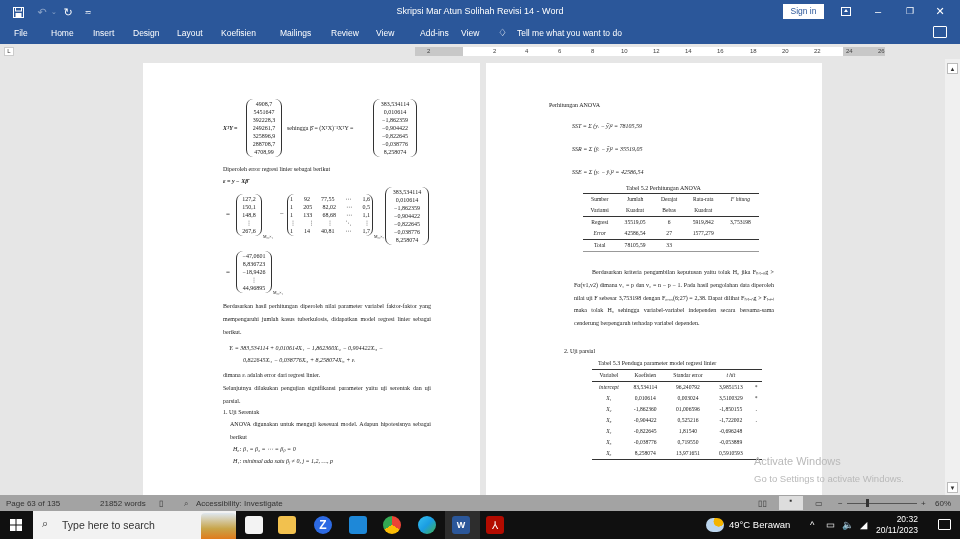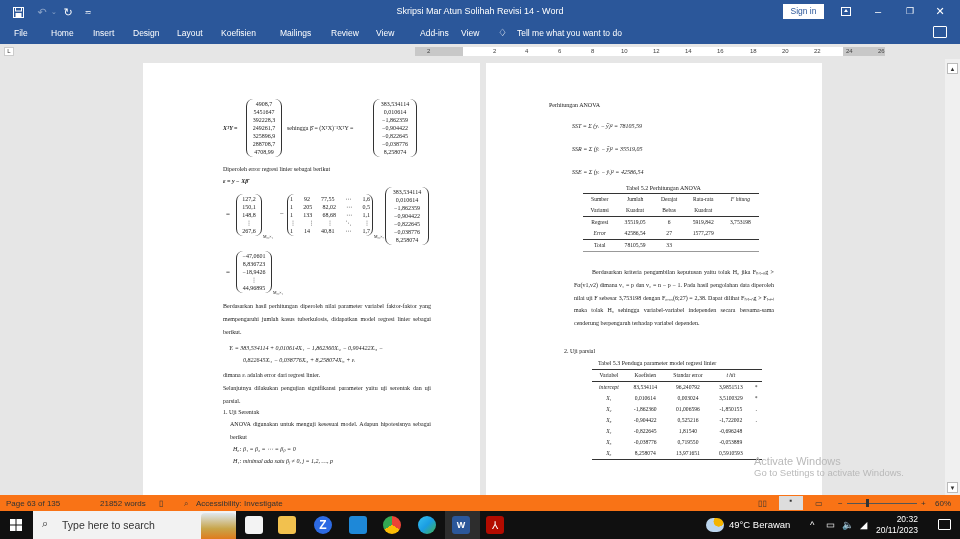--- a/index.html
+++ b/index.html
@@ -18,38 +18,38 @@
 .tabsel{position:absolute;left:4px;top:47px;width:10px;height:9px;background:#fff;border:1px solid #ccc;font-size:6px;line-height:7px;text-align:center;color:#333}
 .ruler{position:absolute;left:415px;top:47px;width:470px;height:9px;background:#fff;font-size:6px;color:#444;line-height:9px;overflow:hidden;white-space:nowrap}
 .ruler .grey{position:absolute;top:0;height:9px;background:#c8c8c8}
 .ruler span.n{position:absolute;top:0}
 .workspace{position:absolute;left:0;top:59px;width:945px;height:436px;background:#e6e6e6}
 .page{position:absolute;top:63px;height:432px;background:#fff;font-family:"Liberation Serif",serif;color:#222;overflow:hidden}
 .p1{left:143px;width:337px}
 .p2{left:486px;width:336px}
 .vscroll{position:absolute;left:945px;top:59px;width:15px;height:436px;background:#f0f0f0}
 .vscroll .arr{position:absolute;left:2px;width:11px;height:11px;background:#fff;border:1px solid #bbb;font-size:6px;text-align:center;line-height:10px;color:#333}
-.statusbar{position:absolute;left:0;top:495px;width:960px;height:16px;background:#f97316;font-size:8px;color:#333}
+.statusbar{position:absolute;left:0;top:495px;width:960px;height:16px;background:#a3a3a3;font-size:8px;color:#333}
 .statusbar .it{position:absolute;top:4px}
 .taskbar{position:absolute;left:0;top:511px;width:960px;height:28px;background:#101010;color:#fff}
 .startbtn{position:absolute;left:0;top:0;width:33px;height:28px}
 .search{position:absolute;left:33px;top:0;width:203px;height:28px;background:#f2f2f2;color:#333;font-size:10.5px}
 .tb-icon{position:absolute;top:5px;width:18px;height:18px;border-radius:3px}
 .tray{position:absolute;top:8px;font-size:9.5px;color:#fff}
 .clock{position:absolute;left:876px;top:3px;font-size:8.5px;text-align:right;line-height:11px;color:#fff}
 .eq{position:absolute;font-size:6px;white-space:nowrap;line-height:8px}
 .mat{position:absolute;border-left:1px solid #333;border-right:1px solid #333;border-radius:7px;font-size:6px;line-height:8px;text-align:center;padding:1px 3px}
 .txt{position:absolute;font-size:6px;line-height:12.8px;text-align:justify}
 .b{font-weight:bold;font-style:italic}
 .i{font-style:italic}
 table.t{position:absolute;border-collapse:collapse;font-size:5.6px;text-align:center}
 table.t td{padding:1px 3px;line-height:9px;white-space:nowrap}
 .watermark{position:absolute;left:754px;top:455px;color:#b9b9b9;font-family:"Liberation Sans",sans-serif}
 .wm1{font-size:11px}
-.wm2{font-size:9.5px;margin-top:0}
+.wm2{font-size:9.5px;margin-top:6px}
 </style>
 </head>
 <body>
 
 <div class="titlebar">
   <div class="qa" style="left:10px">
     <svg width="11" height="11" viewBox="0 0 11 11">
         <rect x="0.5" y="0.5" width="10" height="10" fill="none" stroke="#fff"></rect>
         <rect x="2.5" y="0.5" width="6" height="3.5" fill="none" stroke="#fff"></rect>
         <rect x="2.5" y="6" width="6" height="4" fill="#fff"></rect>

